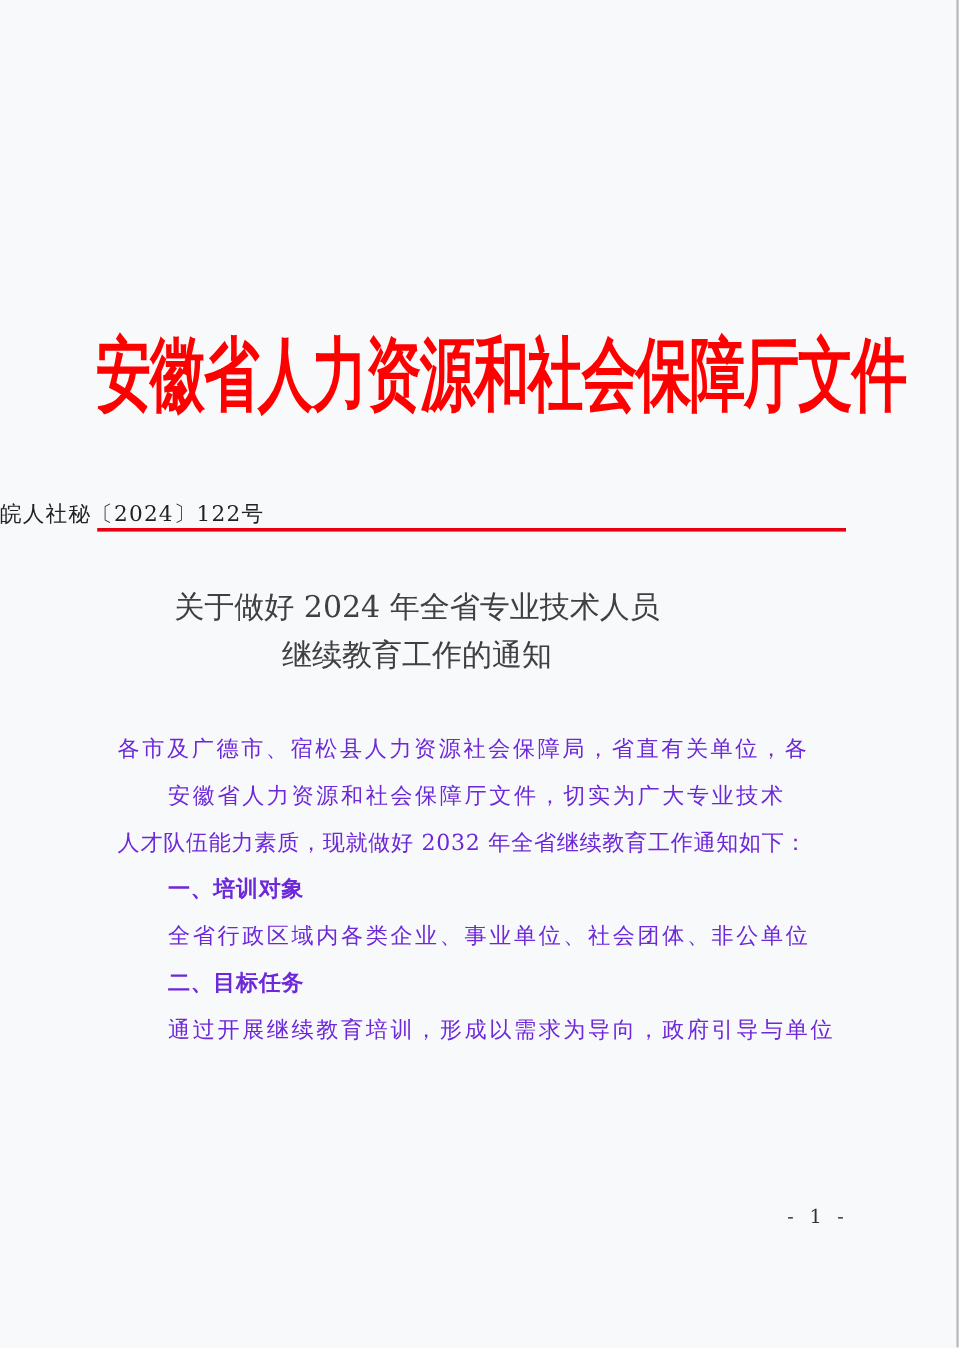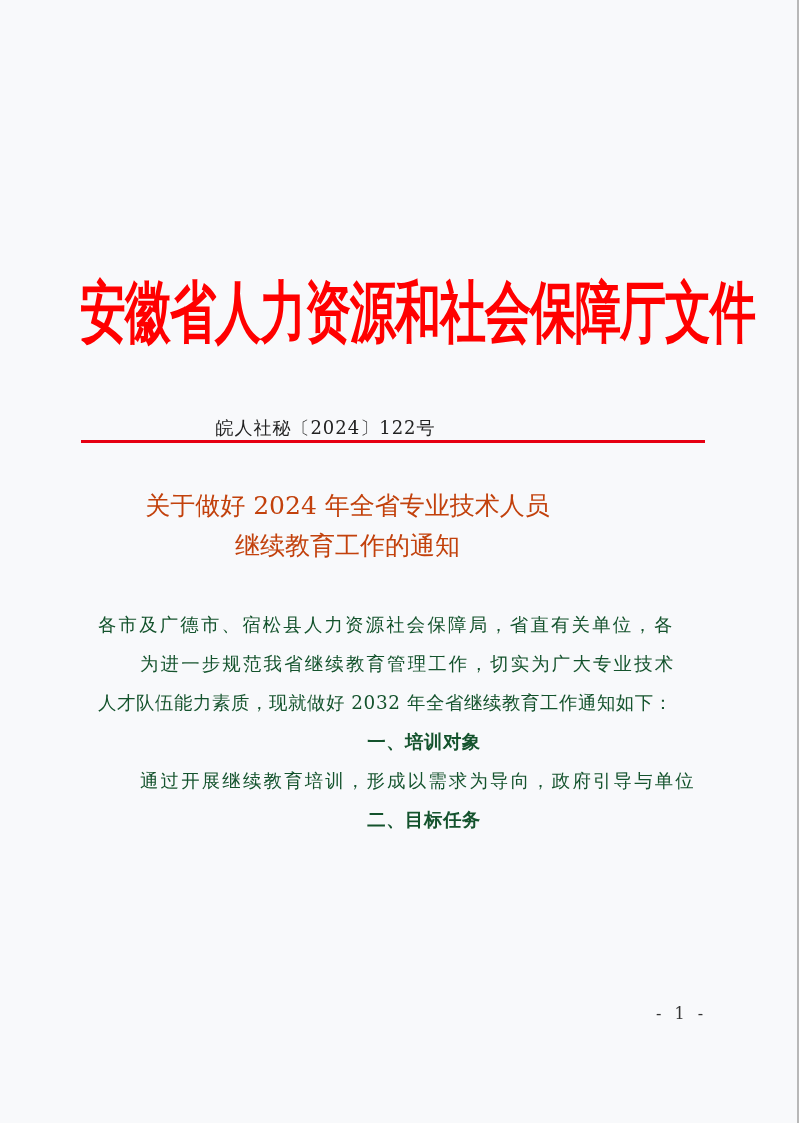--- a/index.html
+++ b/index.html
@@ -19,54 +19,55 @@
     font-weight: bold;
     color: #ff0000;
     font-size: 46px;
     letter-spacing: -1px;
     transform: scaleY(1.45);
     transform-origin: center top;
     white-space: nowrap;
   }
   .doc-number {
     position: absolute; left: 0; width: 651px; top: 416px;
-    text-align: center; font-size: 18px; color: #222;
+    font-size: 18px; color: #222;
     letter-spacing: 1px;
   }
   .red-rule { position: absolute; left: 81px; top: 440px; width: 624px; height: 3px; background: #e60012; }
   .title {
     position: absolute; left: 0; width: 695px; top: 486px;
-    text-align: center; font-size: 25px; line-height: 40px; color: #c2410c;
+    text-align: center; font-size: 25px; line-height: 40px; color: #404040;
   }
-  .body { position: absolute; left: 98px; top: 610px; width: 610px; font-size: 18.4px; color: #14532d; }
+  .body { position: absolute; left: 98px; top: 610px; width: 610px; font-size: 18.4px; color: #6d28d9; }
   .line { height: 39px; line-height: 30px; white-space: nowrap; letter-spacing: 2.2px; }
   .line.indent { padding-left: 42px; }
   .heading {
     font-family: "DejaVu Sans", "Liberation Sans", sans-serif;
-    font-weight: bold; padding-left: 42px; letter-spacing: 0.5px; text-align: center;
+    font-weight: bold; padding-left: 42px; letter-spacing: 0.5px;
   }
   .page-num { position: absolute; left: 656px; top: 1004px; font-size: 16px; color: #333; letter-spacing: 4px; }
 </style>
 </head>
 <body>
 
 <div class="page">
   <div class="header-title">安徽省人力资源和社会保障厅文件</div>
   <div class="doc-number">皖人社秘〔2024〕122号</div>
   <div class="red-rule"></div>
 
   <div class="title">
     <div>关于做好 2024 年全省专业技术人员</div>
     <div>继续教育工作的通知</div>
   </div>
 
   <div class="body">
     <div class="line">各市及广德市、宿松县人力资源社会保障局，省直有关单位，各</div>
-    <div class="line indent">为进一步规范我省继续教育管理工作，切实为广大专业技术</div>
+    <div class="line indent">安徽省人力资源和社会保障厅文件，切实为广大专业技术</div>
     <div class="line" style="letter-spacing:0.6px">人才队伍能力素质，现就做好 2032 年全省继续教育工作通知如下：</div>
     <div class="line heading">一、培训对象</div>
+    <div class="line indent">全省行政区域内各类企业、事业单位、社会团体、非公单位</div>
+    <div class="line heading">二、目标任务</div>
     <div class="line indent">通过开展继续教育培训，形成以需求为导向，政府引导与单位</div>
-    <div class="line heading">二、目标任务</div>
   </div>
 
   <div class="page-num">- 1 -</div>
 </div>
 <div class="page-edge"></div>
 
 </body></html>

